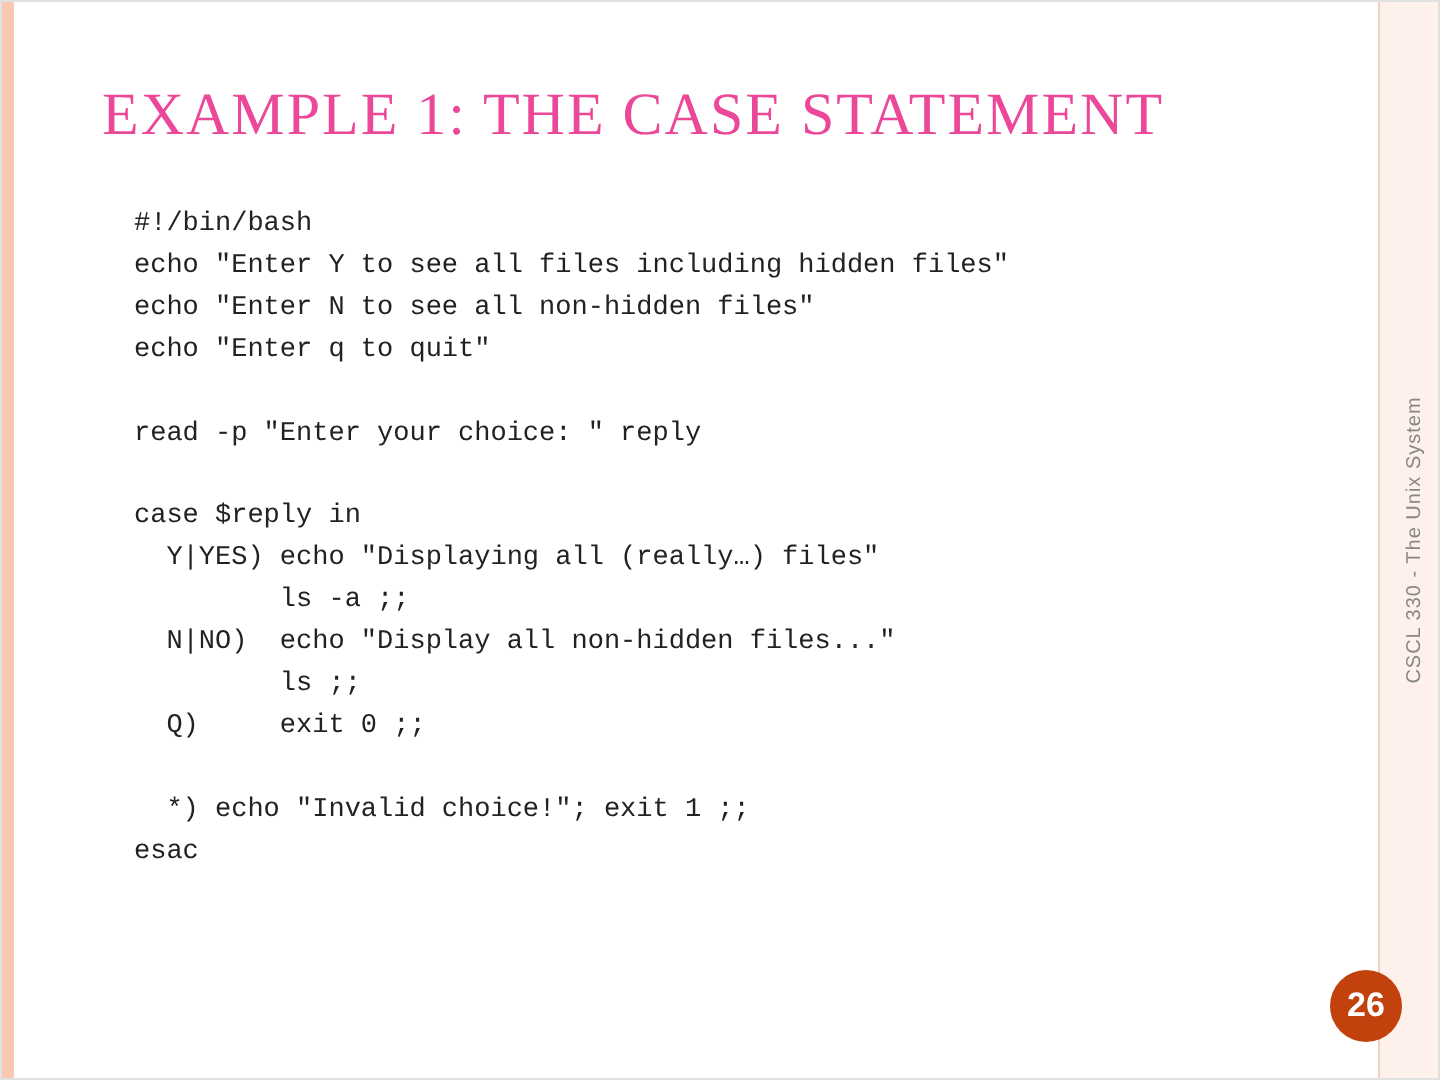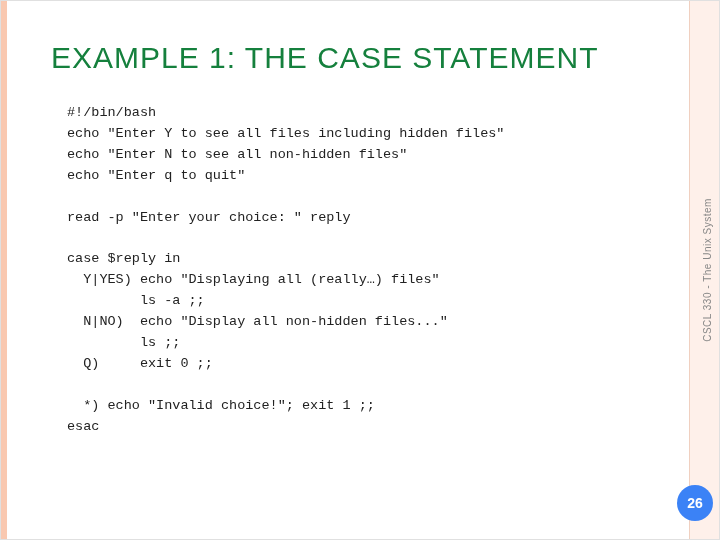--- a/index.html
+++ b/index.html
@@ -17,24 +17,24 @@
       height: 540px;
       background: #fff;
       position: relative;
       padding: 40px 50px 40px 50px;
       border: 1px solid #e0e0e0;
     }
 
     .slide-title {
       font-size: 30px;
       font-weight: 400;
-      color: #15803d;
+      color: #ec4899;
       letter-spacing: 1px;
       margin-bottom: 28px;
-      font-family: Liberation Sans, sans-serif;
+      font-family: Liberation Serif, serif;
     }
 
     .code-block {
       font-family: 'Courier New', Courier, monospace;
       font-size: 13.5px;
       color: #222;
       line-height: 1.55;
       white-space: pre;
       margin-left: 16px;
     }
@@ -49,30 +49,30 @@
       transform: translateY(-50%) rotate(180deg);
       font-size: 10px;
       color: #888;
       letter-spacing: 0.5px;
       white-space: nowrap;
     }
 
     .page-badge {
       position: absolute;
       bottom: 18px;
-      right: 6px;
+      right: 18px;
       width: 36px;
       height: 36px;
-      background: #3b82f6;
+      background: #c2410c;
       border-radius: 50%;
       display: flex;
       align-items: center;
       justify-content: center;
       color: #fff;
-      font-size: 14px;
+      font-size: 17px;
       font-weight: bold;
       font-family: Arial, sans-serif;
     }
 
     .left-border {
       position: absolute;
       left: 0;
       top: 0;
       bottom: 0;
       width: 6px;

